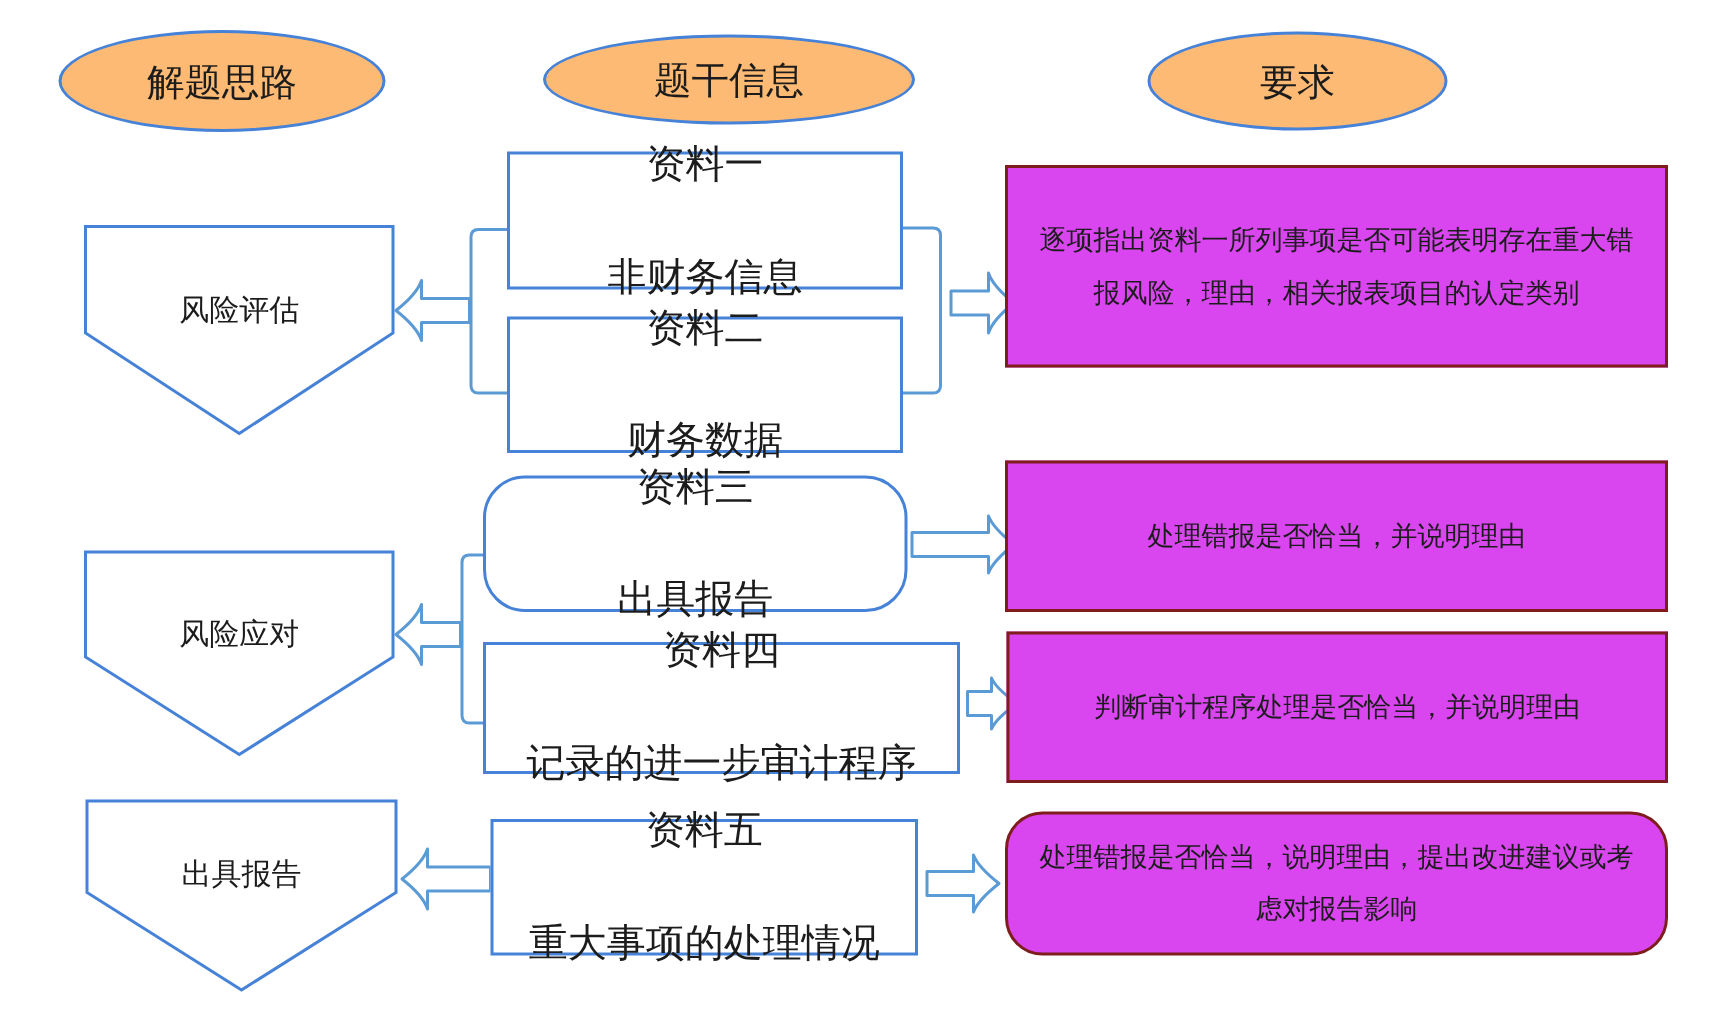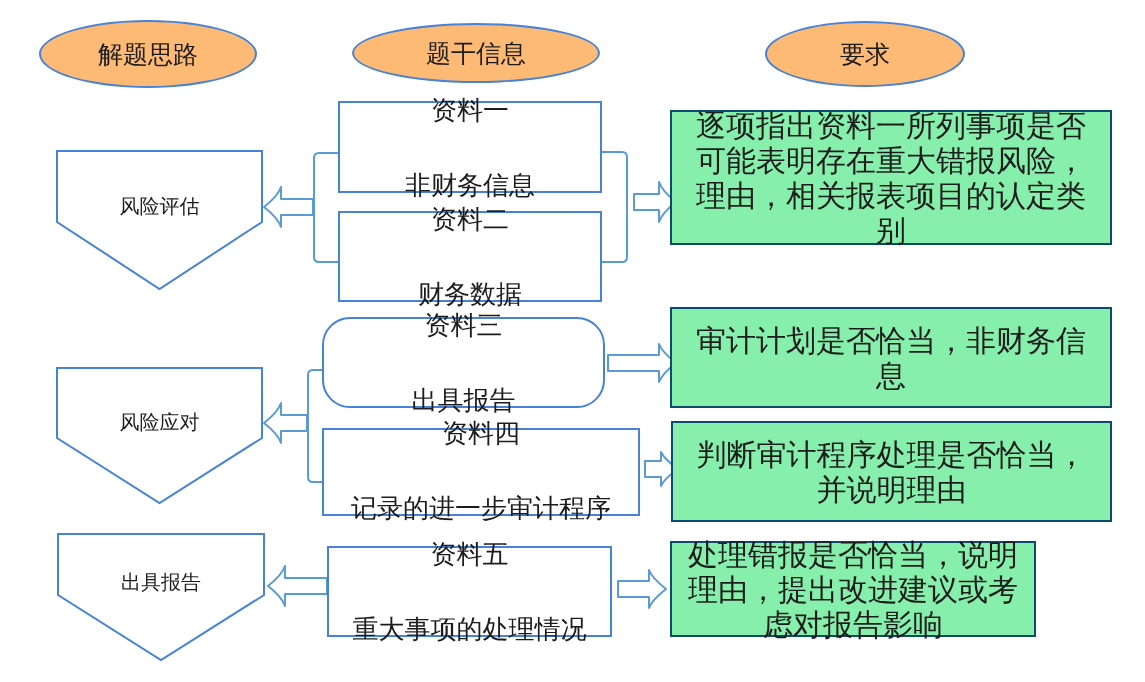--- a/index.html
+++ b/index.html
@@ -22,25 +22,25 @@
   .box{
     border:2px solid #4682d7;
     display:flex;flex-direction:column;align-items:center;justify-content:center;
     text-align:center;
     font-size:26px;line-height:34px;
     background:#ffffff;
     padding:0 15px;
     gap:41px;
   }
   .reqbox{
-    border:2px solid #0c4a6e;
+    border:2px solid #7f1d1d;
     display:flex;align-items:center;justify-content:center;
     text-align:center;
-    font-size:30px;line-height:35px;
-    background:#86efac;
+    font-size:18px;line-height:35px;
+    background:#d946ef;
     padding:0 15px;
   }
   .stage-label{
     display:flex;align-items:center;justify-content:center;
     font-size:20px;
     text-align:center;
     pointer-events:none;
   }
   svg{position:absolute;left:0;top:0;}
   .shape{fill:none;stroke:#4682d7;stroke-width:2;}
@@ -68,21 +68,21 @@
 
     <path class="blockarrow" d="M676,202 Q662,191 659,182 L659,194 L634,194 L634,210 L659,210 L659,222 Q662,213 676,202 Z"></path>
     <path class="blockarrow" d="M676,363 Q662,352 659,344 L659,355 L608,355 L608,371 L659,371 L659,382 Q662,374 676,363 Z"></path>
     <path class="blockarrow" d="M678,469 Q664,459 661,452 L661,461 L645,461 L645,477 L661,477 L661,486 Q664,479 678,469 Z"></path>
     <path class="blockarrow" d="M666,589 Q652,578 649,570 L649,581 L618,581 L618,597 L649,597 L649,608 Q652,600 666,589 Z"></path>
   </svg>
 
   <div class="abs ellipse" style="left:39px;top:20px;width:218px;height:68px;">
     <span>解题思路</span>
   </div>
-  <div class="abs ellipse" style="left:352px;top:23px;width:248px;height:60px;">
+  <div class="abs ellipse" style="left:362px;top:23px;width:248px;height:60px;">
     <span>题干信息</span>
   </div>
   <div class="abs ellipse" style="left:765px;top:21px;width:200px;height:66px;">
     <span>要求</span>
   </div>
 
   <div class="abs stage-label" style="left:57px;top:151px;width:205px;height:110px;">
     <span>风险评估</span>
   </div>
   <div class="abs stage-label" style="left:57px;top:368px;width:205px;height:108px;">
@@ -110,22 +110,22 @@
   </div>
   <div class="abs box" style="left:327px;top:546px;width:285px;height:91px;">
     <div>资料五</div>
     <div>重大事项的处理情况</div>
   </div>
 
   <div class="abs reqbox" style="left:670px;top:110px;width:442px;height:135px;">
     <div>逐项指出资料一所列事项是否可能表明存在重大错报风险，理由，相关报表项目的认定类别</div>
   </div>
   <div class="abs reqbox" style="left:670px;top:307px;width:442px;height:101px;">
-    <div>审计计划是否恰当，非财务信息</div>
+    <div>处理错报是否恰当，并说明理由</div>
   </div>
   <div class="abs reqbox" style="left:671px;top:421px;width:441px;height:101px;">
     <div>判断审计程序处理是否恰当，并说明理由</div>
   </div>
-  <div class="abs reqbox" style="left:670px;top:541px;width:366px;height:96px;">
+  <div class="abs reqbox" style="left:670px;top:541px;width:442px;height:96px;border-radius:25px;">
     <div>处理错报是否恰当，说明理由，提出改进建议或考虑对报告影响</div>
   </div>
 
 </div>
 
 </body></html>

